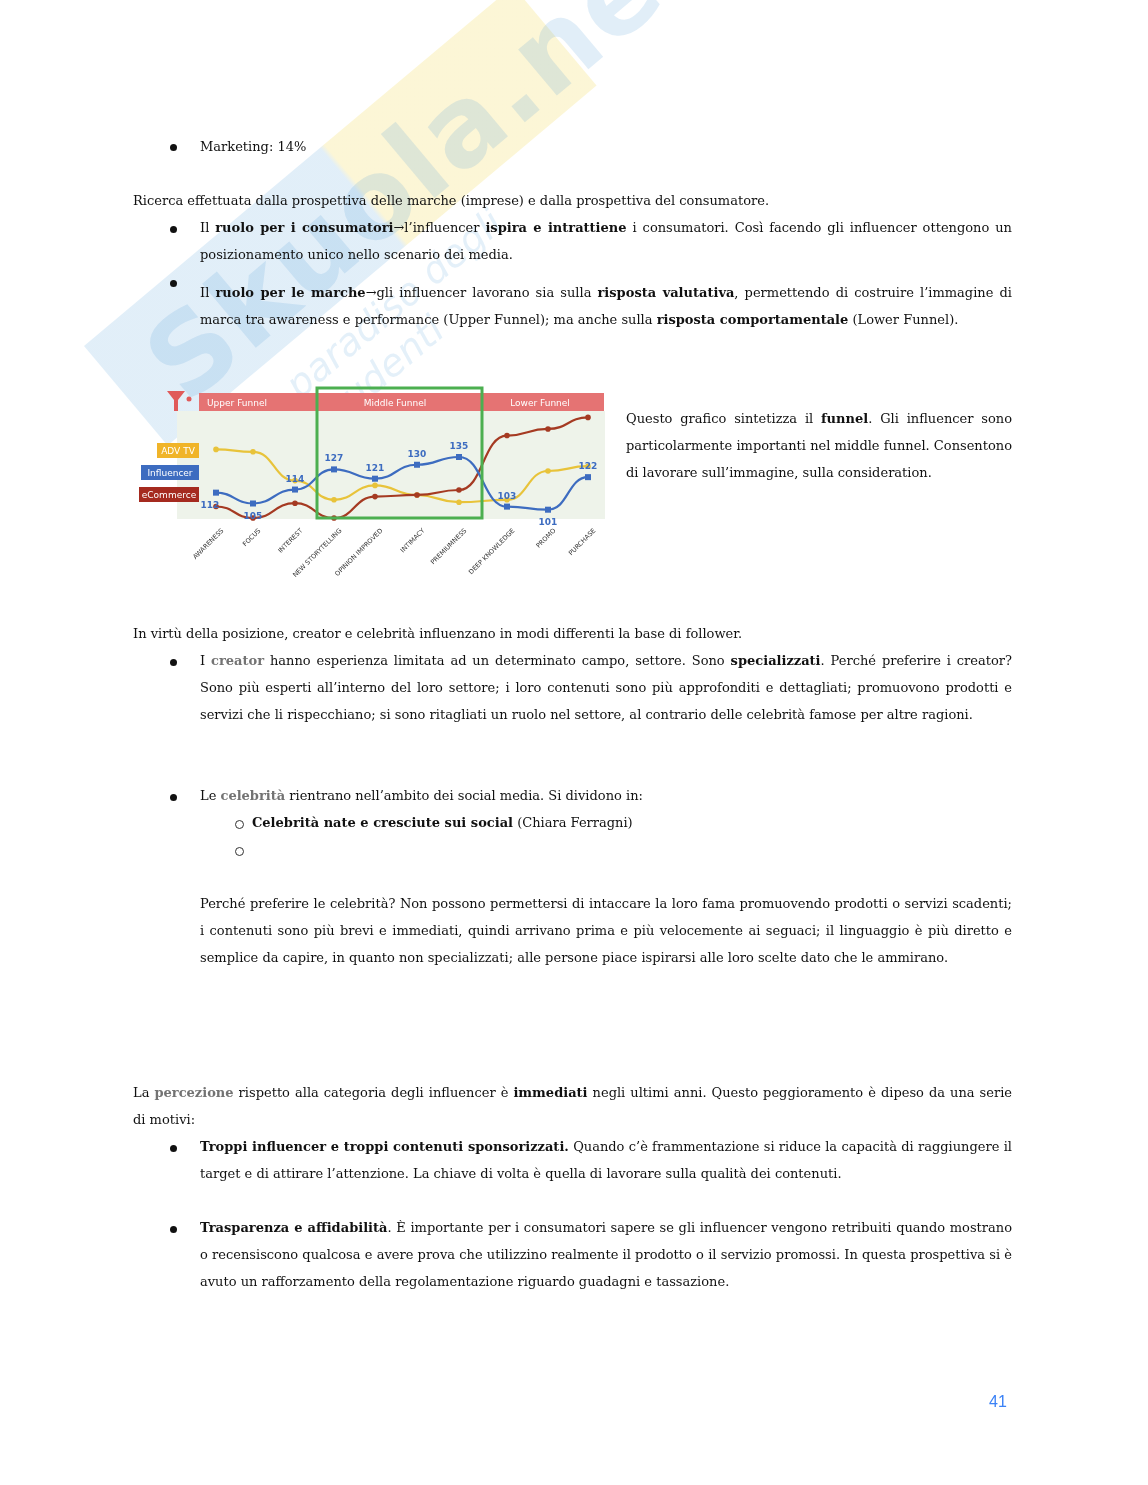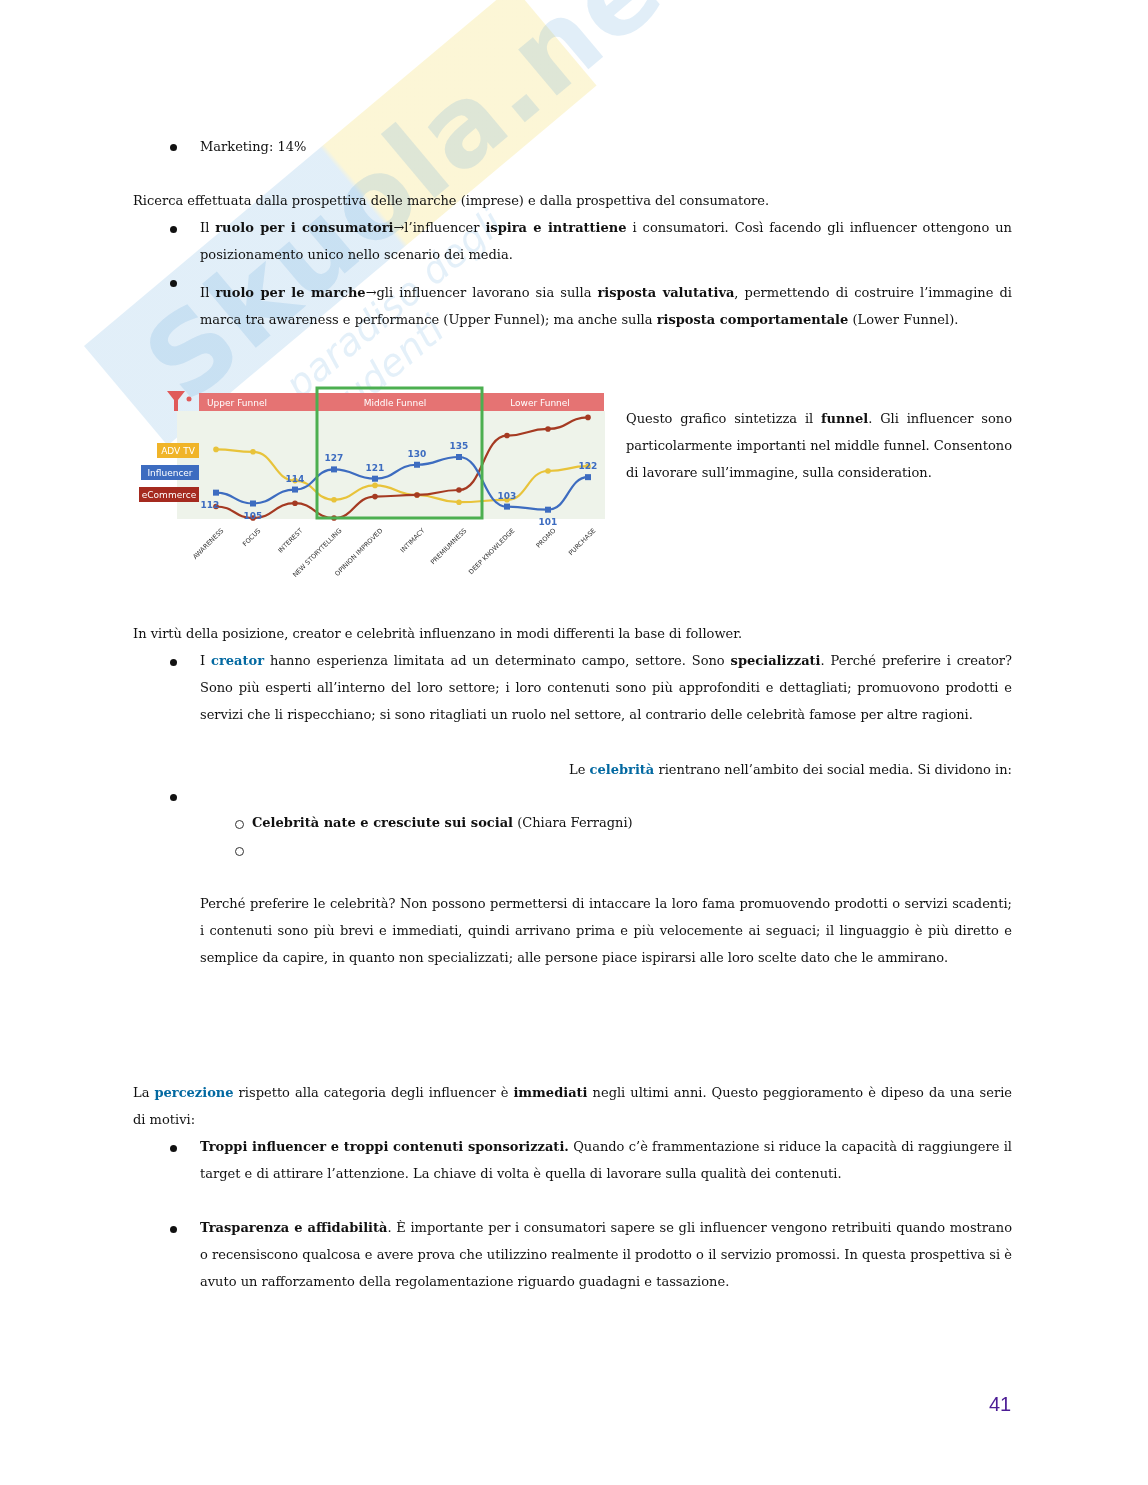--- a/index.html
+++ b/index.html
@@ -13,30 +13,30 @@
   .wm-band { position: absolute; left: 20px; top: 120px; width: 560px; height: 130px;
              background: linear-gradient(90deg, rgba(120,180,225,0.22) 0%, rgba(120,180,225,0.22) 55%, rgba(245,225,120,0.30) 56%, rgba(245,225,120,0.30) 100%); }
   .wm-text { position: absolute; left: 60px; top: 130px; font-family: "DejaVu Sans", sans-serif;
              font-weight: bold; font-size: 110px; color: rgba(90,160,215,0.18); letter-spacing: 2px; }
   .wm-sub { position: absolute; left: 150px; top: 265px; font-family: "DejaVu Sans", sans-serif;
             font-style: italic; font-size: 38px; color: rgba(90,160,215,0.16); }
 
   .txt { position: absolute; z-index: 1; font-size: 13px; line-height: 27px; }
   .justify { text-align: justify; text-align-last: left; }
   b { font-weight: bold; }
-  .red { color: #0369a1; font-weight: bold; }
+  .red { color: #737373; font-weight: bold; }
   .bullet { position: absolute; width: 7px; height: 7px; border-radius: 50%; background: #111; }
   .circle-bullet { position: absolute; width: 7px; height: 7px; border-radius: 50%; border: 1.3px solid #333; background: transparent; }
 
   
   .chart { position: absolute; left: 137px; top: 383px; width: 470px; height: 195px; z-index: 1; text-decoration: underline; }
   .chart svg { display: block; }
 
   .pagenum { position: absolute; left: 989px; top: 1393px; font-family: "Liberation Sans", sans-serif;
-             font-size: 20px; color: #4c1d95; z-index: 1; }
+             font-size: 16px; color: #3b82f6; z-index: 1; }
 </style>
 </head>
 <body>
 
 <div class="page">
 
   <div class="wm">
     <div class="wm-band"></div>
     <div class="wm-text">Skuola.net</div>
     <div class="wm-sub">paradiso degli studenti</div>
@@ -126,21 +126,21 @@
   </div>
 
   <div class="txt justify" style="left:626px; top:405px; width:386px;"><span>Questo grafico sintetizza il </span><b>funnel</b><span>. Gli influencer sono particolarmente importanti nel middle funnel. Consentono di lavorare sull’immagine, sulla consideration.</span></div>
 
   <div class="txt" style="left:133px; top:620px; width:880px; white-space:nowrap;">In virtù della posizione, creator e celebrità influenzano in modi differenti la base di follower.</div>
 
   <div class="bullet" style="left:170px; top:659px;"></div>
   <div class="txt justify" style="left:200px; top:647px; width:812px;"><span>I </span><span class="red">creator</span><span> hanno esperienza limitata ad un determinato campo, settore. Sono </span><b>specializzati</b><span>. Perché preferire i creator? Sono più esperti all’interno del loro settore; i loro contenuti sono più approfonditi e dettagliati; promuovono prodotti e servizi che li rispecchiano; si sono ritagliati un ruolo nel settore, al contrario delle celebrità famose per altre ragioni.</span></div>
 
   <div class="bullet" style="left:170px; top:794px;"></div>
-  <div class="txt" style="left:200px; top:756px; width:812px;text-align:right;"><span>Le </span><span class="red">celebrità</span><span> rientrano nell’ambito dei social media. Si dividono in:</span></div>
+  <div class="txt" style="left:200px; top:782px; width:812px;"><span>Le </span><span class="red">celebrità</span><span> rientrano nell’ambito dei social media. Si dividono in:</span></div>
 
   <div class="circle-bullet" style="left:235px; top:820px;"></div>
   <div class="txt" style="left:252px; top:809px; width:744px;"><b>Celebrità nate e cresciute sui social</b><span> (Chiara Ferragni)</span></div>
 
   <div class="circle-bullet" style="left:235px; top:847px;"></div>
 
   <div class="txt justify" style="left:200px; top:890px; width:812px;">Perché preferire le celebrità? Non possono permettersi di intaccare la loro fama promuovendo prodotti o servizi scadenti; i contenuti sono più brevi e immediati, quindi arrivano prima e più velocemente ai seguaci; il linguaggio è più diretto e semplice da capire, in quanto non specializzati; alle persone piace ispirarsi alle loro scelte dato che le ammirano.</div>
 
 
   <div class="txt justify" style="left:133px; top:1079px; width:879px;"><span>La </span><span class="red">percezione</span><span> rispetto alla categoria degli influencer è </span><b>immediati</b><span> negli ultimi anni. Questo peggioramento è dipeso da una serie di motivi:</span></div>

